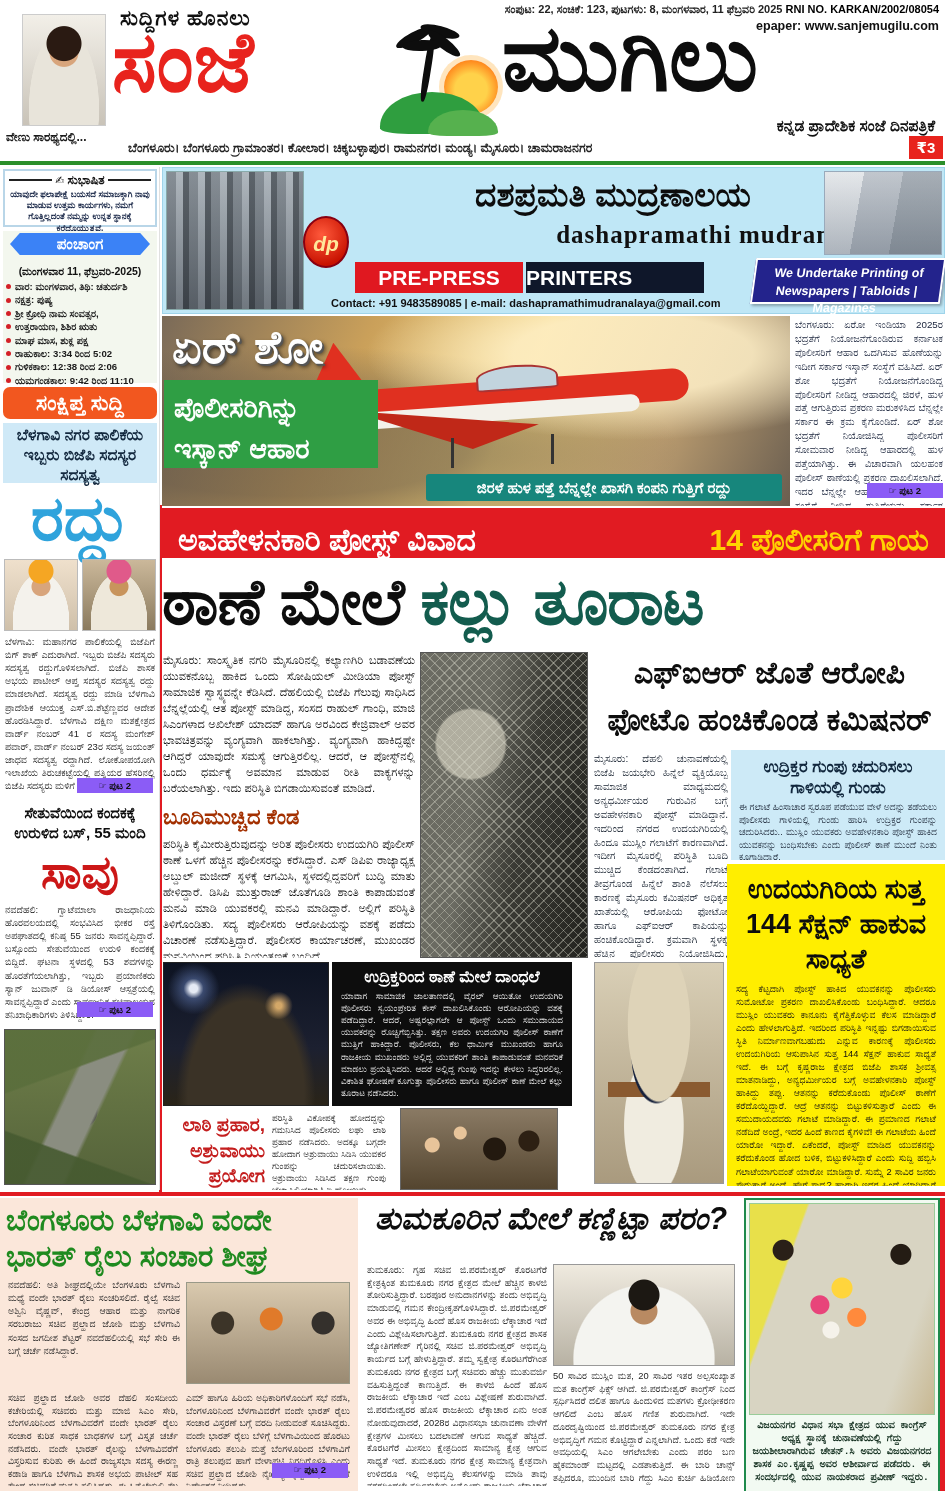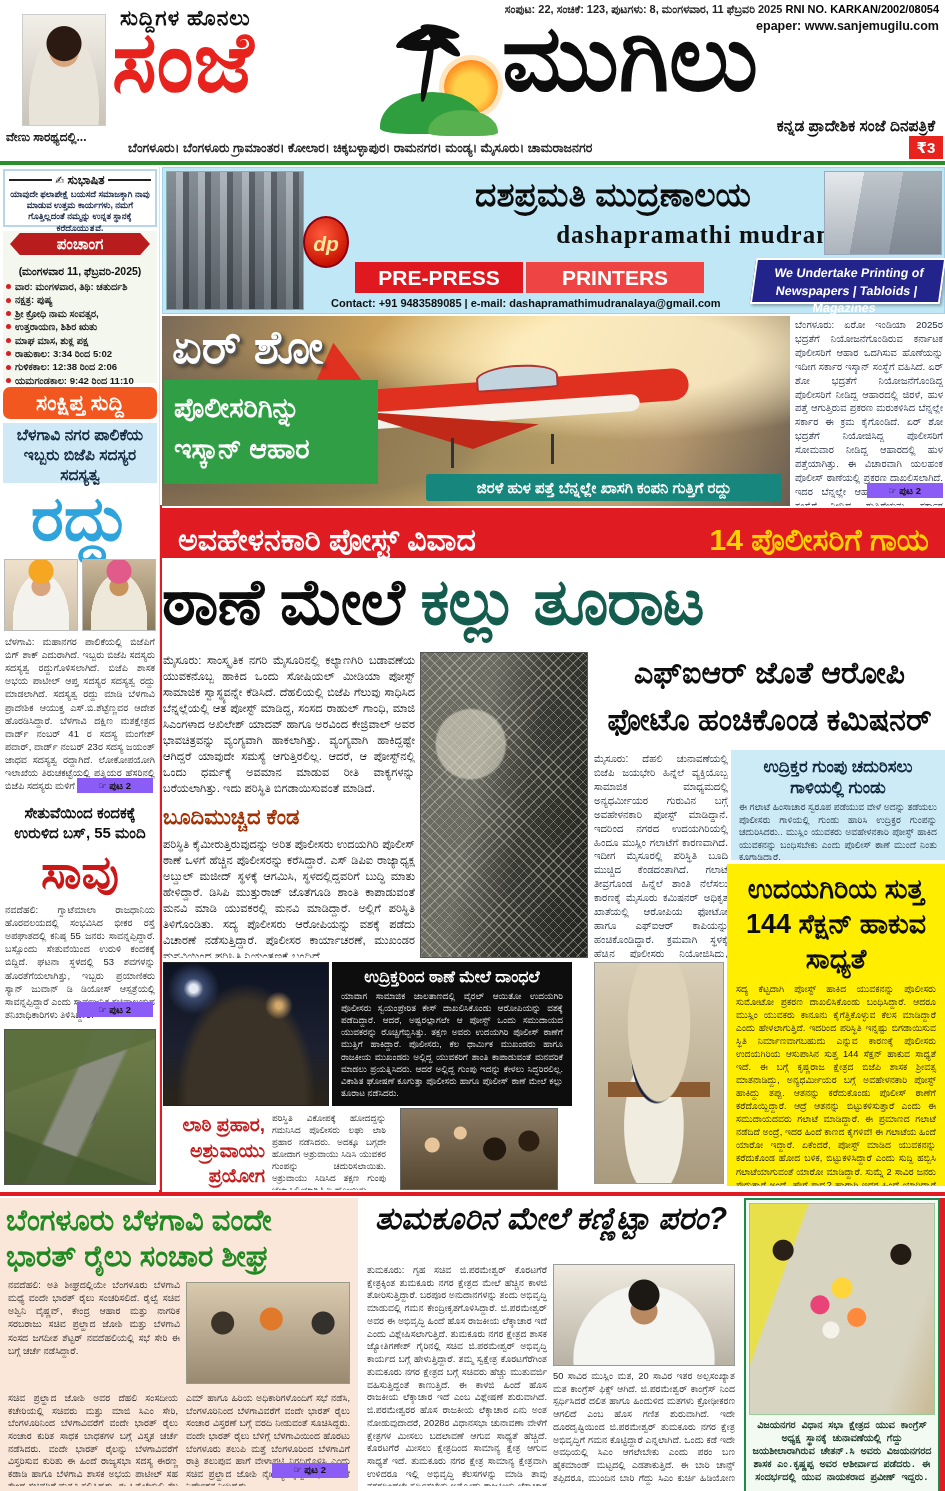--- a/index.html
+++ b/index.html
@@ -57,39 +57,39 @@
   .dp-logo { position:absolute; left:140px; top:48px; width:46px; height:52px; border-radius:50%;
     background:radial-gradient(circle at 40% 35%, #ff5a3c, #c81200 75%); color:#ffe89a;
     font-size:21px; font-weight:800; font-style:italic; text-align:center; line-height:52px; border:2px solid #801; }
   .ad-kn { position:absolute; left:170px; top:8px; width:560px; text-align:center;
     font-size:33px; font-weight:800; color:#0d0d0d; }
   .ad-en { position:absolute; left:170px; top:53px; width:560px; text-align:right;
     font-size:25px; font-weight:bold; color:#101010; letter-spacing:1px;
     font-family:"Liberation Serif","DejaVu Serif",serif; border-bottom:0; }
   .ad-tag1 { position:absolute; left:192px; top:94px; width:168px; height:31px; background:#e01820;
     color:#fff; font-size:21px; font-weight:800; text-align:center; line-height:31px; }
-  .ad-tag2 { position:absolute; left:363px; top:94px; width:178px; height:31px; background:#ef4444;
-    color:#fff; font-size:21px; font-weight:800; text-align:center; line-height:31px; }
+  .ad-tag2 { position:absolute; left:363px; top:94px; width:178px; height:31px; background:#0f172a;
+    color:#fff; font-size:21px; font-weight:800; text-align:left; line-height:31px; }
   .ad-contact { position:absolute; left:168px; top:129px; width:420px; font-size:11px; font-weight:800; color:#101010; }
   .ad-ribbon { position:absolute; left:590px; top:90px; width:190px; height:46px; background:#23238c;
     color:#fff; font-size:12.5px; font-weight:800; text-align:center; padding-top:5px; line-height:1.4;
     transform:skewX(-8deg); border:2px solid #fff; box-shadow:2px 2px 3px rgba(0,0,0,.3); }
   .machine-photo { position:absolute; right:2px; top:3px; width:118px; height:84px;
     background:linear-gradient(100deg,#eef0f2 0 30%,#c9ced4 30% 60%,#aeb5bc 60%),
                linear-gradient(#f5f6f7,#b9bfc6); background-blend-mode:multiply; border:1px solid #9ab; }
 
   
   .airshow { left:162px; top:316px; width:628px; height:190px; overflow:hidden;
     background:
       radial-gradient(ellipse at 75% 20%, rgba(255,240,200,.85) 0 18%, rgba(0,0,0,0) 40%),
       radial-gradient(ellipse at 20% 70%, rgba(90,80,70,.55) 0 25%, rgba(0,0,0,0) 55%),
       linear-gradient(115deg,#7a6a58 0%,#caa05a 30%,#f0d07a 55%,#b89a6e 78%,#6a5e50 100%); }
   .airshow-title { position:absolute; left:10px; top:4px; font-size:46px; font-weight:800; color:#fff;
     text-shadow:2px 2px 0 #555, 3px 3px 4px rgba(0,0,0,.6); }
-  .airshow-green { position:absolute; left:2px; top:64px; width:214px; height:104px; background:#2f9e44;
+  .airshow-green { position:absolute; left:2px; top:64px; width:214px; height:88px; background:#2f9e44;
     color:#fff; font-size:27px; font-weight:800; line-height:1.5; padding:8px 10px; }
   .airshow-caption { position:absolute; right:8px; bottom:5px; width:356px; height:27px; background:#17867c;
     color:#fff; font-size:15px; font-weight:800; text-align:center; line-height:27px; border-radius:3px; }
   .jet { position:absolute; inset:0; }
   .jet .fuselage { position:absolute; left:22%; top:34%; width:62%; height:17%; background:#e03020;
     border-radius:10px 70px 70px 14px; transform:rotate(-4deg); }
   .jet .belly { position:absolute; left:24%; top:47%; width:52%; height:9%; background:#f3f1ea;
     border-radius:8px 30px 30px 8px; transform:rotate(-4deg); }
   .jet .canopy { position:absolute; left:50%; top:26%; width:13%; height:13%; background:#c2d4de;
     border:2px solid #a33; border-radius:50% 50% 10% 10%; transform:rotate(-4deg); }
@@ -165,21 +165,21 @@
   
   .sidebar { left:0; top:167px; width:160px; height:1023px; background:#fff; border-right:1px solid #e0e0e0; }
   .subhashita { position:absolute; left:3px; top:2px; width:154px; height:58px; border:2px solid #b9d6e8;
     background:#fff; padding:2px 4px; }
   .sb-title-row { display:flex; align-items:center; gap:3px; justify-content:center; }
   .sb-dash { flex:1; height:0; border-top:2px solid #222; }
   .sb-title { font-size:12px; font-weight:800; color:#111; white-space:nowrap; }
   .pen-icon { font-size:11px; }
   .sb-text { font-size:8.6px; font-weight:bold; color:#1c2a4a; text-align:center; line-height:1.3; margin-top:2px; }
   .panchanga { position:absolute; left:3px; top:64px; width:154px; height:152px; background:#f3f7ee; padding:2px 3px; }
-  .pan-ribbon { width:140px; height:22px; margin:0 auto; background:#b91c1c; color:#fff; font-size:15px;
+  .pan-ribbon { width:140px; height:22px; margin:0 auto; background:#3b82f6; color:#fff; font-size:15px;
     font-weight:800; text-align:center; line-height:22px;
     clip-path:polygon(0 50%, 7% 0, 93% 0, 100% 50%, 93% 100%, 7% 100%); }
   .pan-date { font-size:10.5px; font-weight:800; text-align:center; margin-top:10px; color:#111; }
   .pan-list { list-style:none; margin-top:2px; }
   .pan-list li { font-size:9.6px; font-weight:bold; color:#1a1a1a; line-height:13.4px; display:flex; align-items:center; gap:4px; }
   .dot { width:5px; height:5px; border-radius:50%; background:#d42027; flex:0 0 auto; }
   .brief-title { position:absolute; left:3px; top:220px; width:154px; height:32px; background:#f2571f;
     border-radius:7px; color:#fff; font-size:21px; font-weight:800; text-align:center; line-height:32px; }
   .story1-kicker { position:absolute; left:3px; top:256px; width:154px; height:60px; background:#cfe9f7;
     font-size:15.5px; font-weight:800; text-align:center; color:#13283e; line-height:1.3; padding-top:2px; }

